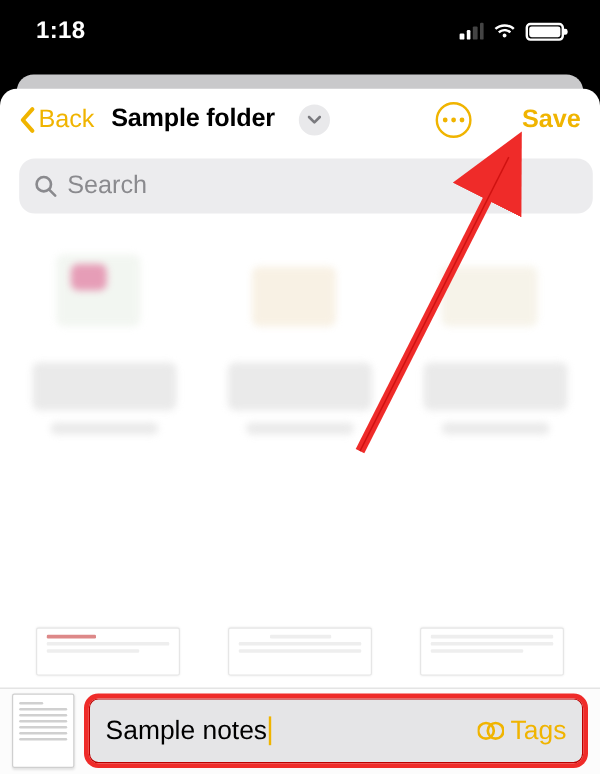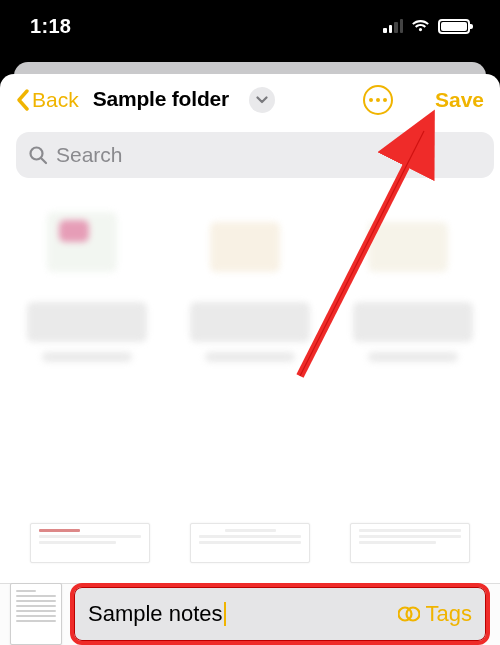--- a/index.html
+++ b/index.html
@@ -49,21 +49,21 @@
   .thumb { width: 140px; height: 190px; position: relative; }
   .blur-shape { position: absolute; border-radius: 6px; filter: blur(3px); opacity: 0.55; }
 
   .page-row { position: absolute; left: 30px; right: 30px; bottom: 82px; display: flex; justify-content: space-between; }
   .mini-page { width: 120px; height: 40px; background: #fff; border: 1px solid #e6e6e6; border-radius: 2px; box-shadow: 0 0 2px rgba(0,0,0,0.08); padding: 5px 8px; }
   .mini-line { height: 3px; background: #eee; border-radius: 1px; margin-bottom: 3px; }
   .mini-line.red { background: #d88; width: 40%; }
   .mini-line.short { width: 75%; }
 
   
-  .bottom { position: absolute; left: 0; right: 0; bottom: 0; height: 62px; border-top: 1px solid #dedede; background: #fcfcfc; display: flex; align-items: center; padding: 6px 10px 8px 10px; gap: 8px; }
+  .bottom { position: absolute; left: 0; right: 0; bottom: 0; height: 72px; border-top: 1px solid #dedede; background: #fcfcfc; display: flex; align-items: center; padding: 6px 10px 8px 10px; gap: 8px; }
   .doc-thumb { width: 52px; height: 62px; border: 1px solid #cfcfcf; border-radius: 2px; background: #fff; box-shadow: 0 1px 2px rgba(0,0,0,0.1); padding: 6px 5px; display: flex; flex-direction: column; gap: 3px; }
   .doc-thumb .l { height: 2px; background: #d0d0d0; border-radius: 1px; }
   .doc-thumb .l.half { width: 50%; }
 
   .highlight-box { flex: 1; height: 62px; border: 4px solid #ef2b29; border-radius: 12px; background: #e5e5e7; display: flex; align-items: center; padding: 0 14px; justify-content: space-between; box-shadow: 0 0 0 1px #b00 inset; }
   .note-title { font-size: 22px; color: #000; position: relative; display: flex; align-items: center; }
   .caret { display: inline-block; width: 2px; height: 24px; background: #f0b400; margin-left: 1px; }
   .tags-btn { display: flex; align-items: center; gap: 6px; color: #f0b400; font-size: 22px; font-weight: 500; }
   .tags-icon { width: 22px; height: 18px; }
 

